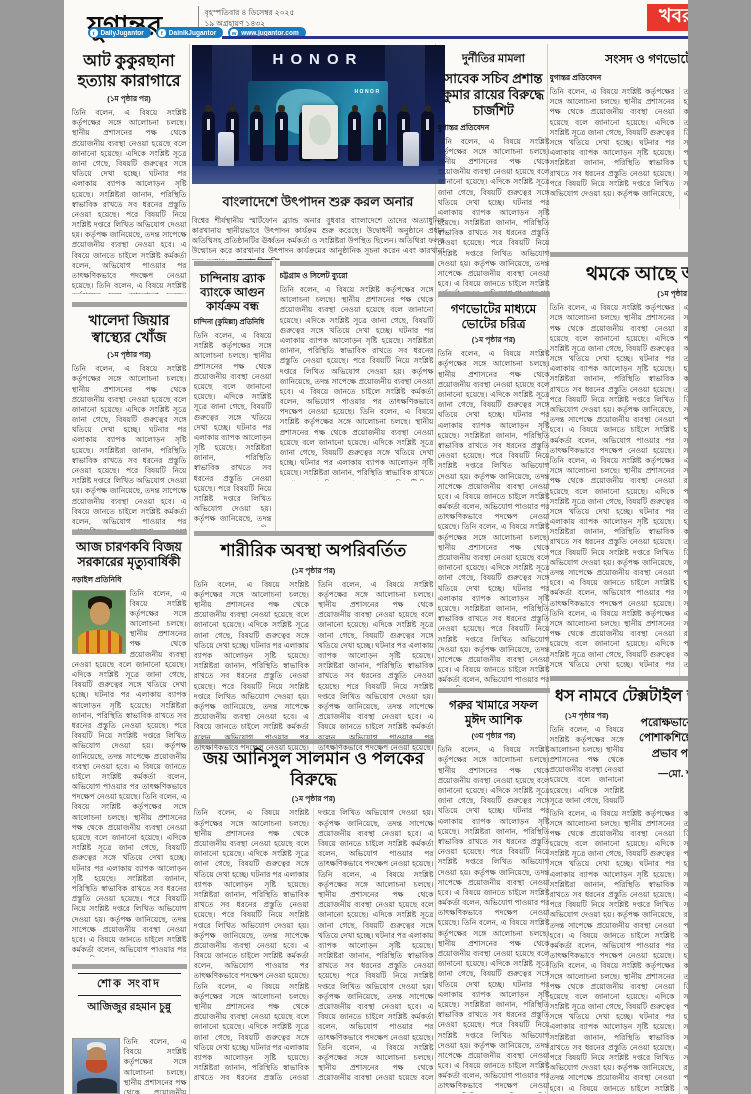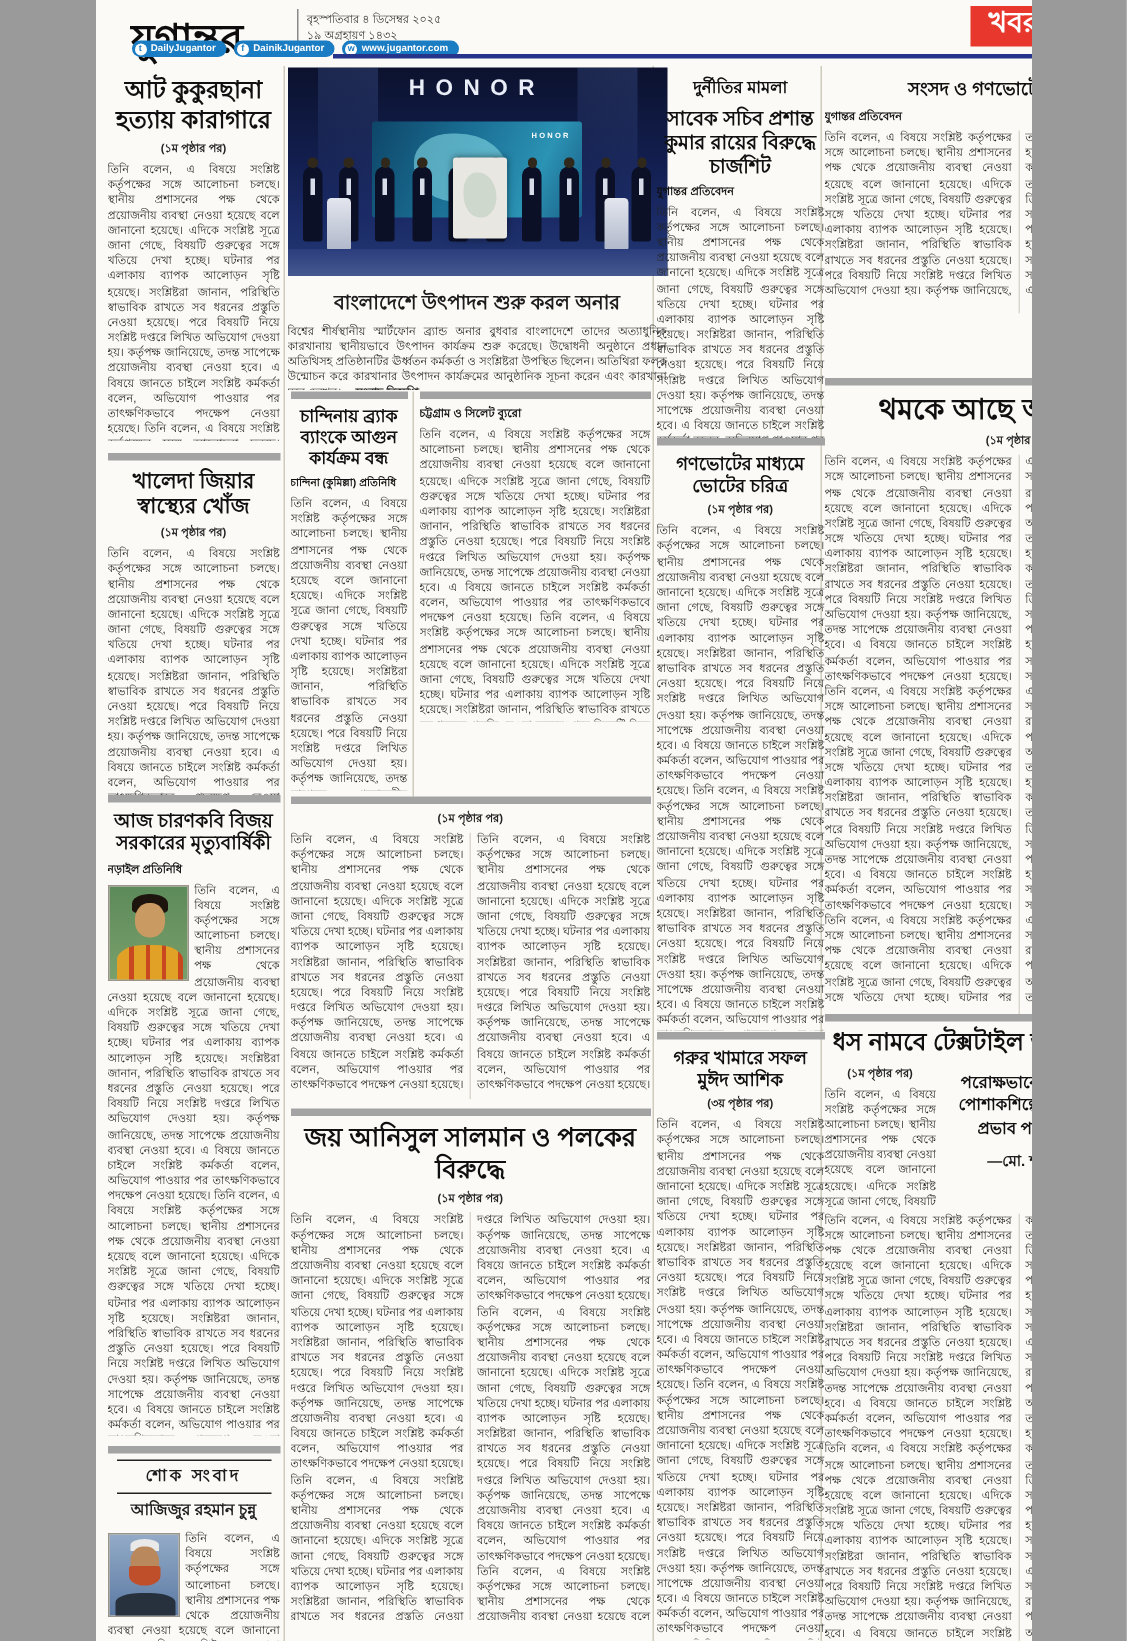--- a/index.html
+++ b/index.html
@@ -73,21 +73,21 @@
 .obit-photo{width:48px;height:56px;float:left;margin:1px 4px 2px 0;position:relative;border:1px solid #9a958a;
   background:linear-gradient(180deg,#93abc7,#5b79a3)}
 .ob-cap{position:absolute;top:3px;left:14px;width:19px;height:8px;background:#e9e9e9;border-radius:50% 50% 0 0}
 .ob-face{position:absolute;top:8px;left:14px;width:19px;height:21px;background:#b9895d;border-radius:45%}
 .ob-beard{position:absolute;top:21px;left:13px;width:21px;height:13px;background:#bf4f2a;border-radius:10% 10% 50% 50%}
 .ob-body{position:absolute;bottom:0;left:4px;width:40px;height:15px;background:#27313d;border-radius:42% 42% 0 0}
 
 
 .shok-title{font-size:11px;font-weight:bold;text-align:center;letter-spacing:2px;
   border-top:1.5px solid #222;border-bottom:1.5px solid #222;padding:1px 0;margin:1px 6px 3px}
-.obit-name{font-size:10.5px;font-weight:bold;text-align:center;margin:1px 0 5px}
+.obit-name{font-size:10.5px;font-weight:bold;text-align:center;margin:1px 0 21px}
 
 
 .quote-row{display:flex;gap:7px;height:96px;margin-top:2px}
 .quote{width:96px;flex:none;text-align:center;padding-top:6px}
 .quote-text{font-size:11px;font-weight:bold;line-height:1.45;color:#111}
 .quote-attr{font-size:10px;font-weight:bold;margin-top:4px;text-align:right;padding-right:4px}
 .qcol{flex:1}
 .lower-body{margin-top:4px;height:286px}
 </style>
 </head>
@@ -205,20 +205,21 @@
     <div class="byline" style="font-size:7px">চান্দিনা (কুমিল্লা) প্রতিনিধি</div>
     <p class="body" style="height:196px">তিনি বলেন, এ বিষয়ে সংশ্লিষ্ট কর্তৃপক্ষের সঙ্গে আলোচনা চলছে। স্থানীয় প্রশাসনের পক্ষ থেকে প্রয়োজনীয় ব্যবস্থা নেওয়া হয়েছে বলে জানানো হয়েছে। এদিকে সংশ্লিষ্ট সূত্রে জানা গেছে, বিষয়টি গুরুত্বের সঙ্গে খতিয়ে দেখা হচ্ছে। ঘটনার পর এলাকায় ব্যাপক আলোড়ন সৃষ্টি হয়েছে। সংশ্লিষ্টরা জানান, পরিস্থিতি স্বাভাবিক রাখতে সব ধরনের প্রস্তুতি নেওয়া হয়েছে। পরে বিষয়টি নিয়ে সংশ্লিষ্ট দপ্তরে লিখিত অভিযোগ দেওয়া হয়। কর্তৃপক্ষ জানিয়েছে, তদন্ত সাপেক্ষে প্রয়োজনীয় ব্যবস্থা নেওয়া হবে। এ বিষয়ে জানতে চাইলে সংশ্লিষ্ট কর্মকর্তা বলেন, অভিযোগ পাওয়ার পর তাৎক্ষণিকভাবে পদক্ষেপ নেওয়া হয়েছে। তিনি বলেন, এ বিষয়ে সংশ্লিষ্ট কর্তৃপক্ষের সঙ্গে আলোচনা চলছে। স্থানীয় প্রশাসনের পক্ষ থেকে প্রয়োজনীয় ব্যবস্থা নেওয়া হয়েছে বলে জানানো হয়েছে। এদিকে সংশ্লিষ্ট সূত্রে জানা গেছে, বিষয়টি গুরুত্বের সঙ্গে খতিয়ে দেখা হচ্ছে। ঘটনার পর এলাকায় ব্যাপক আলোড়ন সৃষ্টি হয়েছে। সংশ্লিষ্টরা জানান, পরিস্থিতি স্বাভাবিক রাখতে সব ধরনের প্রস্তুতি নেওয়া হয়েছে। পরে বিষয়টি নিয়ে সংশ্লিষ্ট দপ্তরে লিখিত অভিযোগ দেওয়া হয়। কর্তৃপক্ষ জানিয়েছে, তদন্ত সাপেক্ষে প্রয়োজনীয় ব্যবস্থা নেওয়া হবে। এ বিষয়ে জানতে চাইলে সংশ্লিষ্ট কর্মকর্তা বলেন, অভিযোগ পাওয়ার পর তাৎক্ষণিকভাবে পদক্ষেপ নেওয়া হয়েছে। তিনি বলেন, এ বিষয়ে সংশ্লিষ্ট কর্তৃপক্ষের সঙ্গে আলোচনা চলছে। স্থানীয় প্রশাসনের পক্ষ থেকে প্রয়োজনীয় ব্যবস্থা নেওয়া হয়েছে বলে জানানো হয়েছে। এদিকে সংশ্লিষ্ট সূত্রে জানা গেছে, বিষয়টি গুরুত্বের সঙ্গে খতিয়ে দেখা হচ্ছে। ঘটনার পর এলাকায় ব্যাপক আলোড়ন সৃষ্টি হয়েছে। সংশ্লিষ্টরা জানান, পরিস্থিতি স্বাভাবিক রাখতে সব ধরনের প্রস্তুতি নেওয়া হয়েছে। পরে বিষয়টি নিয়ে সংশ্লিষ্ট দপ্তরে লিখিত অভিযোগ দেওয়া হয়। কর্তৃপক্ষ জানিয়েছে, তদন্ত সাপেক্ষে প্রয়োজনীয় ব্যবস্থা নেওয়া হবে। এ বিষয়ে জানতে চাইলে সংশ্লিষ্ট কর্মকর্তা বলেন, অভিযোগ পাওয়ার পর তাৎক্ষণিকভাবে পদক্ষেপ নেওয়া হয়েছে।</p>
   </section>
 
   <section class="blk sep-top" style="left:216px;top:261px;width:154px;height:270px">
     <div class="byline">চট্টগ্রাম ও সিলেট ব্যুরো</div>
     <p class="body" style="height:196px">তিনি বলেন, এ বিষয়ে সংশ্লিষ্ট কর্তৃপক্ষের সঙ্গে আলোচনা চলছে। স্থানীয় প্রশাসনের পক্ষ থেকে প্রয়োজনীয় ব্যবস্থা নেওয়া হয়েছে বলে জানানো হয়েছে। এদিকে সংশ্লিষ্ট সূত্রে জানা গেছে, বিষয়টি গুরুত্বের সঙ্গে খতিয়ে দেখা হচ্ছে। ঘটনার পর এলাকায় ব্যাপক আলোড়ন সৃষ্টি হয়েছে। সংশ্লিষ্টরা জানান, পরিস্থিতি স্বাভাবিক রাখতে সব ধরনের প্রস্তুতি নেওয়া হয়েছে। পরে বিষয়টি নিয়ে সংশ্লিষ্ট দপ্তরে লিখিত অভিযোগ দেওয়া হয়। কর্তৃপক্ষ জানিয়েছে, তদন্ত সাপেক্ষে প্রয়োজনীয় ব্যবস্থা নেওয়া হবে। এ বিষয়ে জানতে চাইলে সংশ্লিষ্ট কর্মকর্তা বলেন, অভিযোগ পাওয়ার পর তাৎক্ষণিকভাবে পদক্ষেপ নেওয়া হয়েছে। তিনি বলেন, এ বিষয়ে সংশ্লিষ্ট কর্তৃপক্ষের সঙ্গে আলোচনা চলছে। স্থানীয় প্রশাসনের পক্ষ থেকে প্রয়োজনীয় ব্যবস্থা নেওয়া হয়েছে বলে জানানো হয়েছে। এদিকে সংশ্লিষ্ট সূত্রে জানা গেছে, বিষয়টি গুরুত্বের সঙ্গে খতিয়ে দেখা হচ্ছে। ঘটনার পর এলাকায় ব্যাপক আলোড়ন সৃষ্টি হয়েছে। সংশ্লিষ্টরা জানান, পরিস্থিতি স্বাভাবিক রাখতে সব ধরনের প্রস্তুতি নেওয়া হয়েছে। পরে বিষয়টি নিয়ে সংশ্লিষ্ট দপ্তরে লিখিত অভিযোগ দেওয়া হয়। কর্তৃপক্ষ জানিয়েছে, তদন্ত সাপেক্ষে প্রয়োজনীয় ব্যবস্থা নেওয়া হবে। এ বিষয়ে জানতে চাইলে সংশ্লিষ্ট কর্মকর্তা বলেন, অভিযোগ পাওয়ার পর তাৎক্ষণিকভাবে পদক্ষেপ নেওয়া হয়েছে। তিনি বলেন, এ বিষয়ে সংশ্লিষ্ট কর্তৃপক্ষের সঙ্গে আলোচনা চলছে। স্থানীয় প্রশাসনের পক্ষ থেকে প্রয়োজনীয় ব্যবস্থা নেওয়া হয়েছে বলে জানানো হয়েছে। এদিকে সংশ্লিষ্ট সূত্রে জানা গেছে, বিষয়টি গুরুত্বের সঙ্গে খতিয়ে দেখা হচ্ছে। ঘটনার পর এলাকায় ব্যাপক আলোড়ন সৃষ্টি হয়েছে। সংশ্লিষ্টরা জানান, পরিস্থিতি স্বাভাবিক রাখতে সব ধরনের প্রস্তুতি নেওয়া হয়েছে। পরে বিষয়টি নিয়ে সংশ্লিষ্ট দপ্তরে লিখিত অভিযোগ দেওয়া হয়। কর্তৃপক্ষ জানিয়েছে, তদন্ত সাপেক্ষে প্রয়োজনীয় ব্যবস্থা নেওয়া হবে। এ বিষয়ে জানতে চাইলে সংশ্লিষ্ট কর্মকর্তা বলেন, অভিযোগ পাওয়ার পর তাৎক্ষণিকভাবে পদক্ষেপ নেওয়া হয়েছে।</p>
   </section>
 
   <section class="blk sep-top" style="left:130px;top:531px;width:240px;height:222px">
+    <h2 class="hl" style="font-size:17px">শারীরিক অবস্থা অপরিবর্তিত</h2>
     <div class="cont">(১ম পৃষ্ঠার পর)</div>
     <div style="height:178px">
         <p class="body cols2">তিনি বলেন, এ বিষয়ে সংশ্লিষ্ট কর্তৃপক্ষের সঙ্গে আলোচনা চলছে। স্থানীয় প্রশাসনের পক্ষ থেকে প্রয়োজনীয় ব্যবস্থা নেওয়া হয়েছে বলে জানানো হয়েছে। এদিকে সংশ্লিষ্ট সূত্রে জানা গেছে, বিষয়টি গুরুত্বের সঙ্গে খতিয়ে দেখা হচ্ছে। ঘটনার পর এলাকায় ব্যাপক আলোড়ন সৃষ্টি হয়েছে। সংশ্লিষ্টরা জানান, পরিস্থিতি স্বাভাবিক রাখতে সব ধরনের প্রস্তুতি নেওয়া হয়েছে। পরে বিষয়টি নিয়ে সংশ্লিষ্ট দপ্তরে লিখিত অভিযোগ দেওয়া হয়। কর্তৃপক্ষ জানিয়েছে, তদন্ত সাপেক্ষে প্রয়োজনীয় ব্যবস্থা নেওয়া হবে। এ বিষয়ে জানতে চাইলে সংশ্লিষ্ট কর্মকর্তা বলেন, অভিযোগ পাওয়ার পর তাৎক্ষণিকভাবে পদক্ষেপ নেওয়া হয়েছে। তিনি বলেন, এ বিষয়ে সংশ্লিষ্ট কর্তৃপক্ষের সঙ্গে আলোচনা চলছে। স্থানীয় প্রশাসনের পক্ষ থেকে প্রয়োজনীয় ব্যবস্থা নেওয়া হয়েছে বলে জানানো হয়েছে। এদিকে সংশ্লিষ্ট সূত্রে জানা গেছে, বিষয়টি গুরুত্বের সঙ্গে খতিয়ে দেখা হচ্ছে। ঘটনার পর এলাকায় ব্যাপক আলোড়ন সৃষ্টি হয়েছে। সংশ্লিষ্টরা জানান, পরিস্থিতি স্বাভাবিক রাখতে সব ধরনের প্রস্তুতি নেওয়া হয়েছে। পরে বিষয়টি নিয়ে সংশ্লিষ্ট দপ্তরে লিখিত অভিযোগ দেওয়া হয়। কর্তৃপক্ষ জানিয়েছে, তদন্ত সাপেক্ষে প্রয়োজনীয় ব্যবস্থা নেওয়া হবে। এ বিষয়ে জানতে চাইলে সংশ্লিষ্ট কর্মকর্তা বলেন, অভিযোগ পাওয়ার পর তাৎক্ষণিকভাবে পদক্ষেপ নেওয়া হয়েছে। তিনি বলেন, এ বিষয়ে সংশ্লিষ্ট কর্তৃপক্ষের সঙ্গে আলোচনা চলছে। স্থানীয় প্রশাসনের পক্ষ থেকে প্রয়োজনীয় ব্যবস্থা নেওয়া হয়েছে বলে জানানো হয়েছে। এদিকে সংশ্লিষ্ট সূত্রে জানা গেছে, বিষয়টি গুরুত্বের সঙ্গে খতিয়ে দেখা হচ্ছে। ঘটনার পর এলাকায় ব্যাপক আলোড়ন সৃষ্টি হয়েছে। সংশ্লিষ্টরা জানান, পরিস্থিতি স্বাভাবিক রাখতে সব ধরনের প্রস্তুতি নেওয়া হয়েছে। পরে বিষয়টি নিয়ে সংশ্লিষ্ট দপ্তরে লিখিত অভিযোগ দেওয়া হয়। কর্তৃপক্ষ জানিয়েছে, তদন্ত সাপেক্ষে প্রয়োজনীয় ব্যবস্থা নেওয়া হবে। এ বিষয়ে জানতে চাইলে সংশ্লিষ্ট কর্মকর্তা বলেন, অভিযোগ পাওয়ার পর তাৎক্ষণিকভাবে পদক্ষেপ নেওয়া হয়েছে। তিনি বলেন, এ বিষয়ে সংশ্লিষ্ট কর্তৃপক্ষের সঙ্গে আলোচনা চলছে। স্থানীয় প্রশাসনের পক্ষ থেকে প্রয়োজনীয় ব্যবস্থা নেওয়া হয়েছে বলে জানানো হয়েছে। এদিকে সংশ্লিষ্ট সূত্রে জানা গেছে, বিষয়টি গুরুত্বের সঙ্গে খতিয়ে দেখা হচ্ছে। ঘটনার পর এলাকায় ব্যাপক আলোড়ন সৃষ্টি হয়েছে। সংশ্লিষ্টরা জানান, পরিস্থিতি স্বাভাবিক রাখতে সব ধরনের প্রস্তুতি নেওয়া হয়েছে। পরে বিষয়টি নিয়ে সংশ্লিষ্ট দপ্তরে লিখিত অভিযোগ দেওয়া হয়। কর্তৃপক্ষ জানিয়েছে, তদন্ত সাপেক্ষে প্রয়োজনীয় ব্যবস্থা নেওয়া হবে। এ বিষয়ে জানতে চাইলে সংশ্লিষ্ট কর্মকর্তা বলেন, অভিযোগ পাওয়ার পর তাৎক্ষণিকভাবে পদক্ষেপ নেওয়া হয়েছে। তিনি বলেন, এ বিষয়ে সংশ্লিষ্ট কর্তৃপক্ষের সঙ্গে আলোচনা চলছে। স্থানীয় প্রশাসনের পক্ষ থেকে প্রয়োজনীয় ব্যবস্থা নেওয়া হয়েছে বলে জানানো হয়েছে। এদিকে সংশ্লিষ্ট সূত্রে জানা গেছে, বিষয়টি গুরুত্বের সঙ্গে খতিয়ে দেখা হচ্ছে। ঘটনার পর এলাকায় ব্যাপক আলোড়ন সৃষ্টি হয়েছে। সংশ্লিষ্টরা জানান, পরিস্থিতি স্বাভাবিক রাখতে সব ধরনের প্রস্তুতি নেওয়া হয়েছে। পরে বিষয়টি নিয়ে সংশ্লিষ্ট দপ্তরে লিখিত অভিযোগ দেওয়া হয়। কর্তৃপক্ষ জানিয়েছে, তদন্ত সাপেক্ষে প্রয়োজনীয় ব্যবস্থা নেওয়া হবে। এ বিষয়ে জানতে চাইলে সংশ্লিষ্ট কর্মকর্তা বলেন, অভিযোগ পাওয়ার পর তাৎক্ষণিকভাবে পদক্ষেপ নেওয়া হয়েছে।</p>
       </div>
   </section>
 
   <section class="blk sep-top" style="left:130px;top:739px;width:240px;height:341px">
     <h2 class="hl" style="font-size:17px">জয় আনিসুল সালমান ও পলকের বিরুদ্ধে</h2>
     <div class="cont">(১ম পৃষ্ঠার পর)</div>
     <div style="height:294px">

